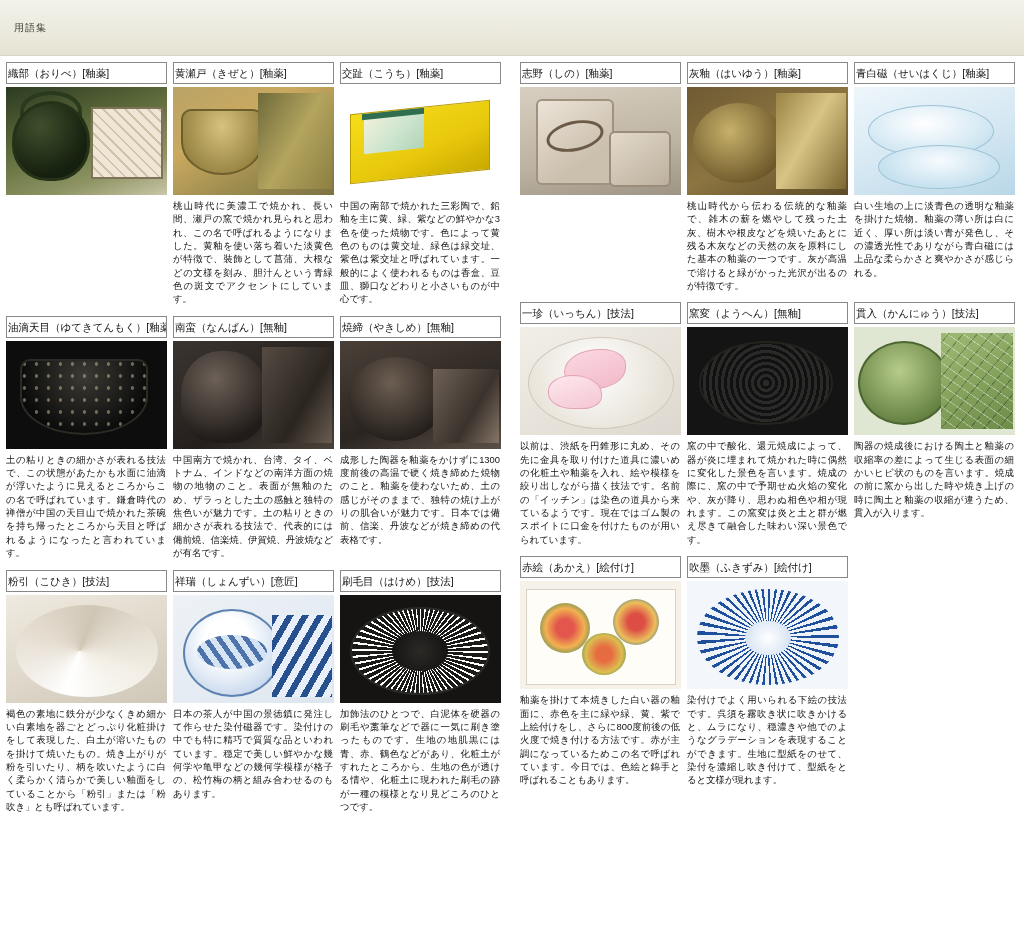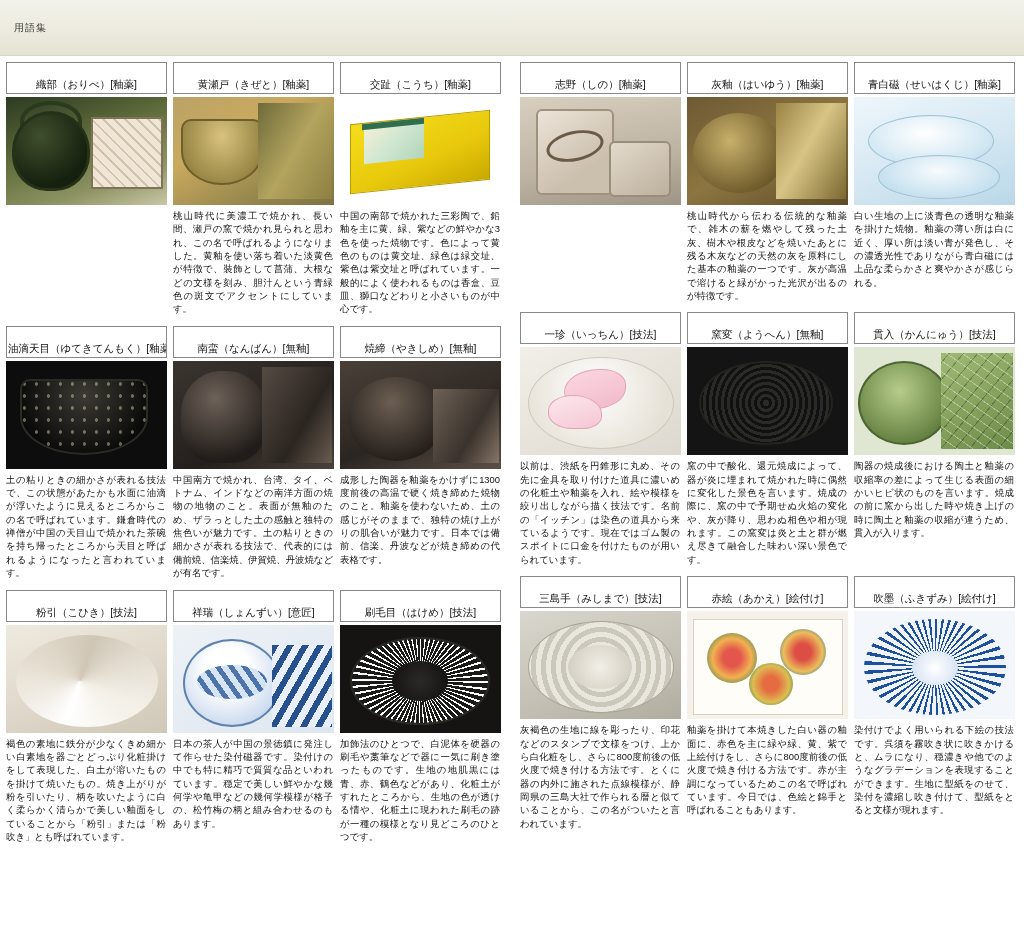--- a/index.html
+++ b/index.html
@@ -45,24 +45,23 @@
     margin-bottom: 4px;
   }
   .cell {
     width: 161px;
     display: flex;
     flex-direction: column;
   }
   .cell-title {
     border: 1px solid #888;
     background: #ffffff;
-    text-align: center;
     font-size: 10.5px;
     color: #111;
-    padding: 15px 1px;
+    padding: 4px 1px;
     line-height: 1.25;
     height: 22px;
     overflow: hidden;
     white-space: nowrap;
   }
   .cell-img {
     height: 108px;
     margin-top: 3px;
     position: relative;
     overflow: hidden;
@@ -372,30 +371,20 @@
                 </div>
               </div>
             <div class="cell-text">陶器の焼成後における陶土と釉薬の収縮率の差によって生じる表面の細かいヒビ状のものを言います。焼成の前に窯から出した時や焼き上げの時に陶土と釉薬の収縮が違うため、貫入が入ります。</div>
           </div>
         </div>
       </div>
 
       <div class="row-block">
         <div class="grid-row">
           <div class="cell">
-            <div class="cell-title">三島手（みしまで）[技法]</div>
-            <div class="cell-img">
-                <div class="pic p-mishima">
-                  <div class="plate"></div>
-                  <div class="core"></div>
-                </div>
-              </div>
-            <div class="cell-text">灰褐色の生地に線を彫ったり、印花などのスタンプで文様をつけ、上から白化粧をし、さらに800度前後の低火度で焼き付ける方法です。とくに器の内外に施された点線模様が、静岡県の三島大社で作られる暦と似ていることから、この名がついたと言われています。</div>
-          </div>
-          <div class="cell">
             <div class="cell-title">赤絵（あかえ）[絵付け]</div>
             <div class="cell-img">
                 <div class="pic p-akae">
                   <div class="plate"></div>
                   <div class="motif1"></div>
                   <div class="motif2"></div>
                   <div class="motif3"></div>
                 </div>
               </div>
             <div class="cell-text">釉薬を掛けて本焼きした白い器の釉面に、赤色を主に緑や緑、黄、紫で上絵付けをし、さらに800度前後の低火度で焼き付ける方法です。赤が主調になっているためこの名で呼ばれています。今日では、色絵と錦手と呼ばれることもあります。</div>

